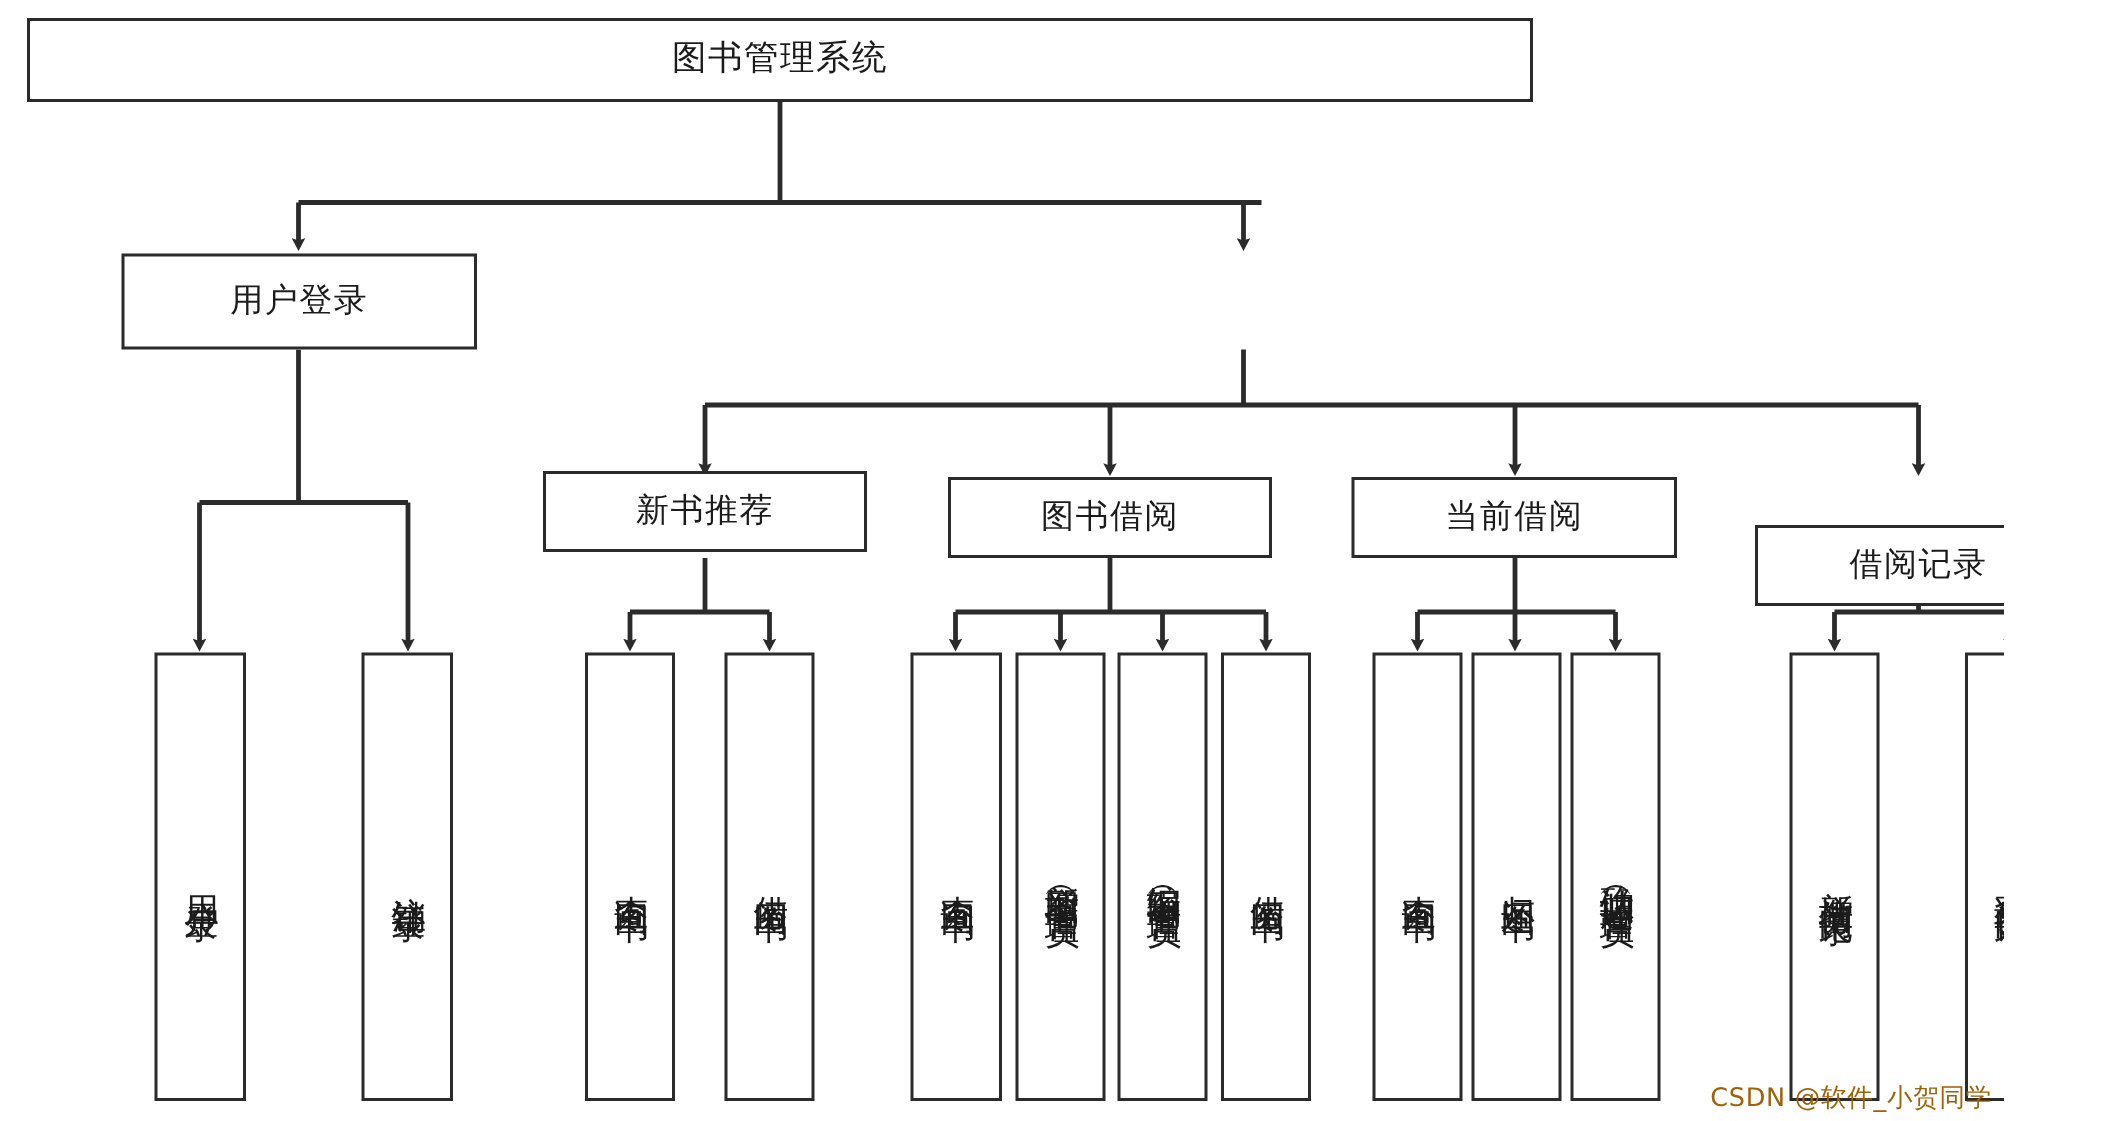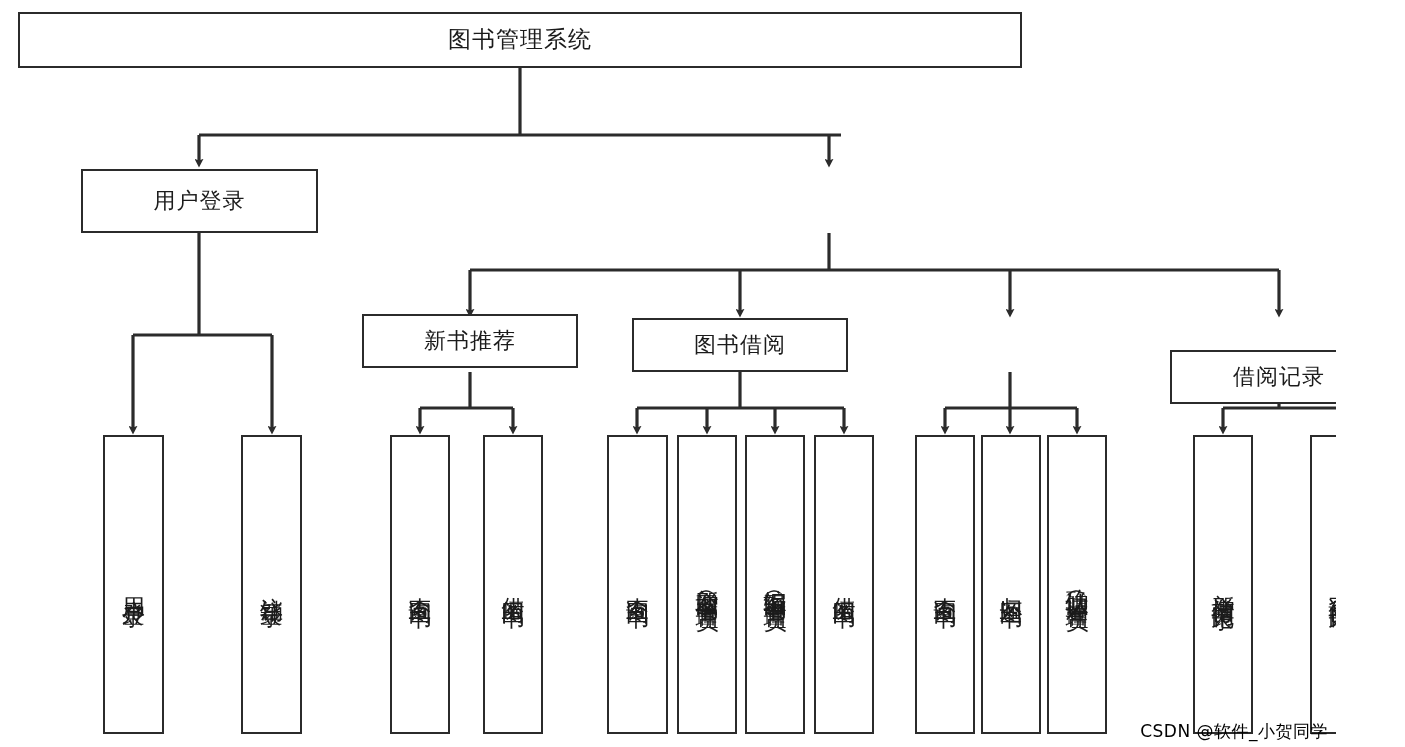--- a/index.html
+++ b/index.html
@@ -58,21 +58,21 @@
     font-size: 23px;
     letter-spacing: 3px;
     line-height: 1;
     white-space: nowrap;
   }
   #watermark {
     position: absolute;
     right: 8px;
     bottom: 4px;
     font-size: 17px;
-    color: #000000;
+    color: #a16207;
     letter-spacing: 0.5px;
     white-space: nowrap;
     text-align: center;
   }
 </style>
 </head>
 <body>
 
 <div id="canvas">
 
@@ -133,20 +133,23 @@
   <div class="node h" style="left:81px; top:169px; width:237px; height:64px;">
     <span class="cap">用户登录</span>
   </div>
 
   <div class="node h" style="left:362px; top:314px; width:216px; height:54px;">
     <span class="cap">新书推荐</span>
   </div>
   <div class="node h" style="left:632px; top:318px; width:216px; height:54px;">
     <span class="cap">图书借阅</span>
   </div>
+  <div class="node h" style="left:901px; top:318px; width:217px; height:54px;">
+    <span class="cap">当前借阅</span>
+  </div>
   <div class="node h" style="left:1170px; top:318px; width:218px; height:54px;margin-top:32px;">
     <span class="cap">借阅记录</span>
   </div>
 
   <div class="node v" style="left:103px; top:435px; width:61px; height:299px;">
     <span class="cap">用户登录</span>
   </div>
   <div class="node v" style="left:241px; top:435px; width:61px; height:299px;">
     <span class="cap">注销登录</span>
   </div>

